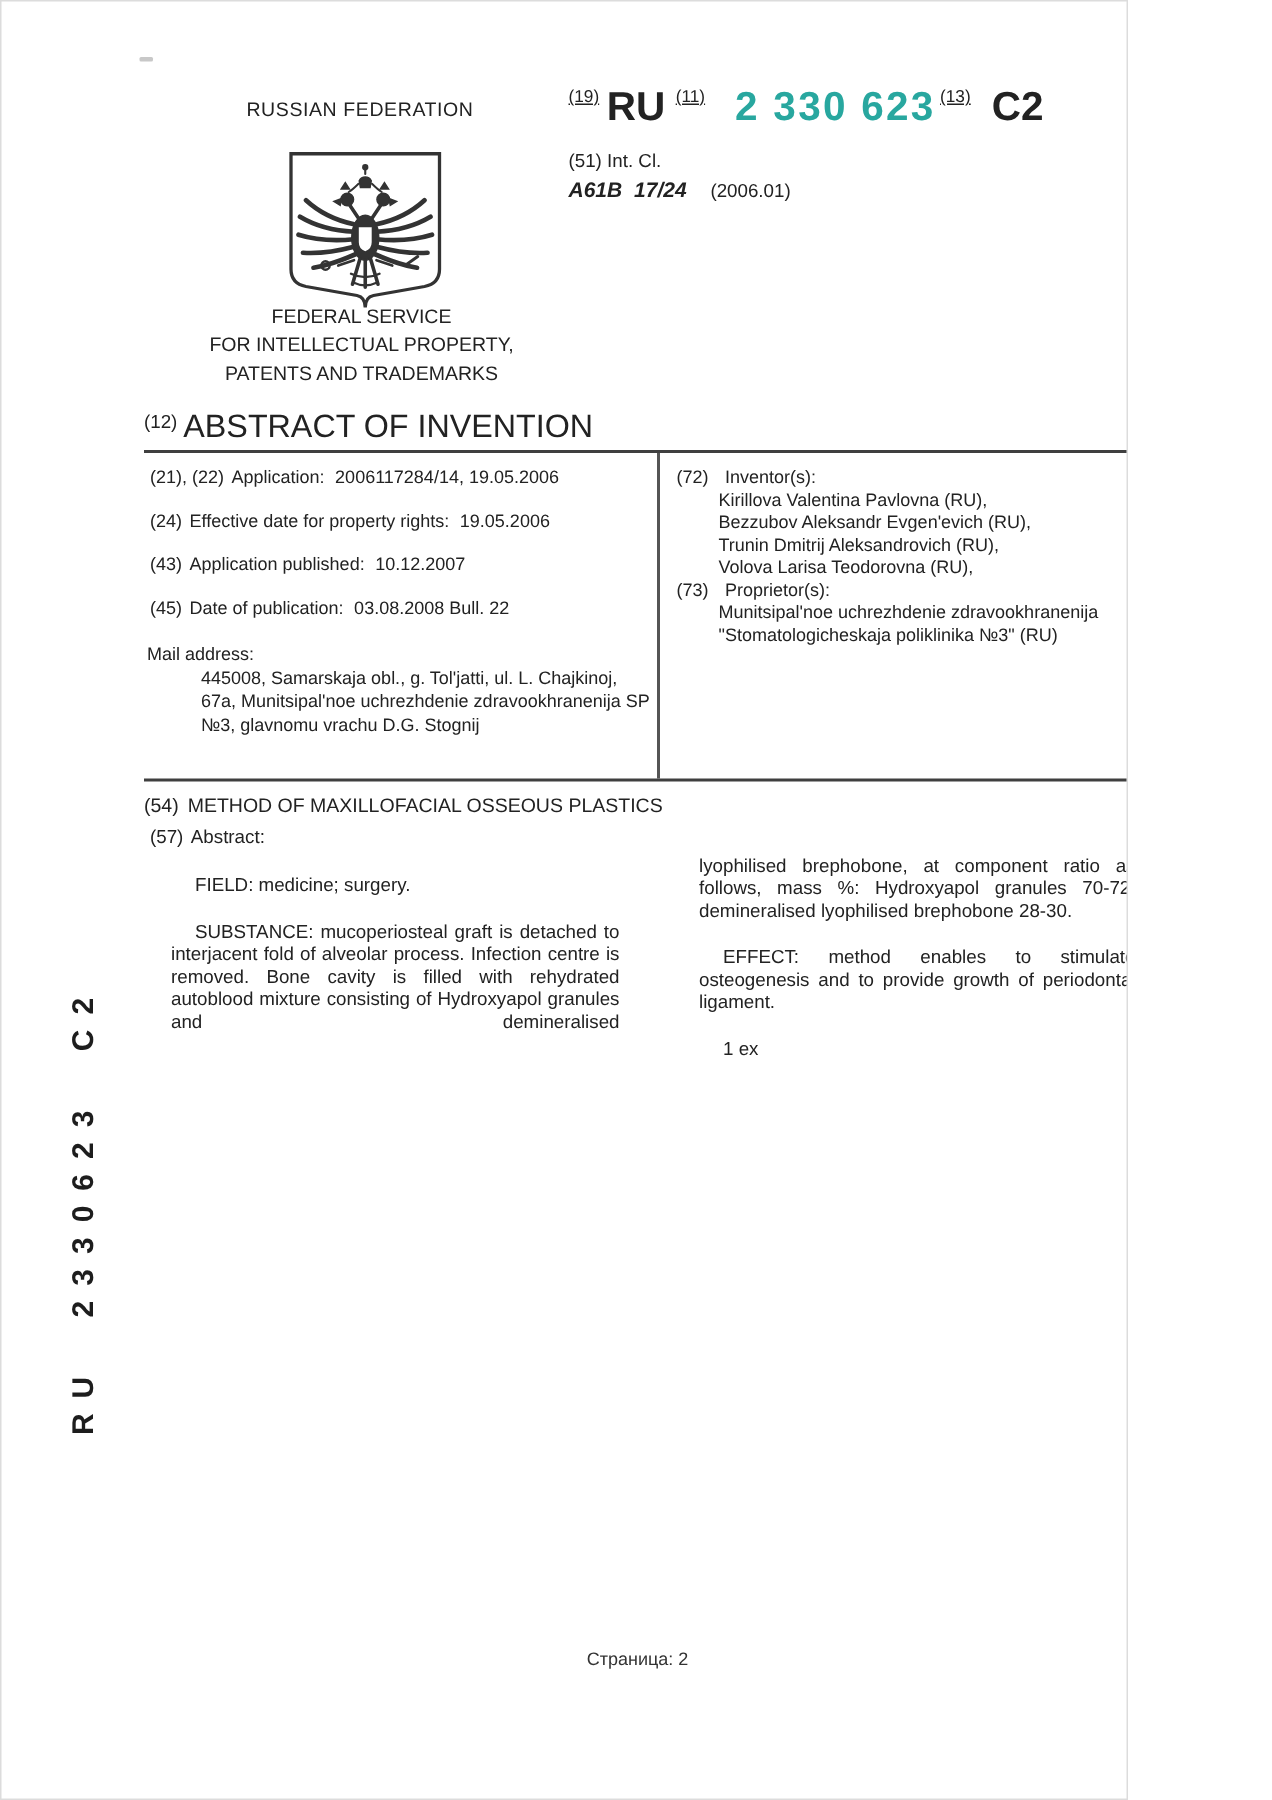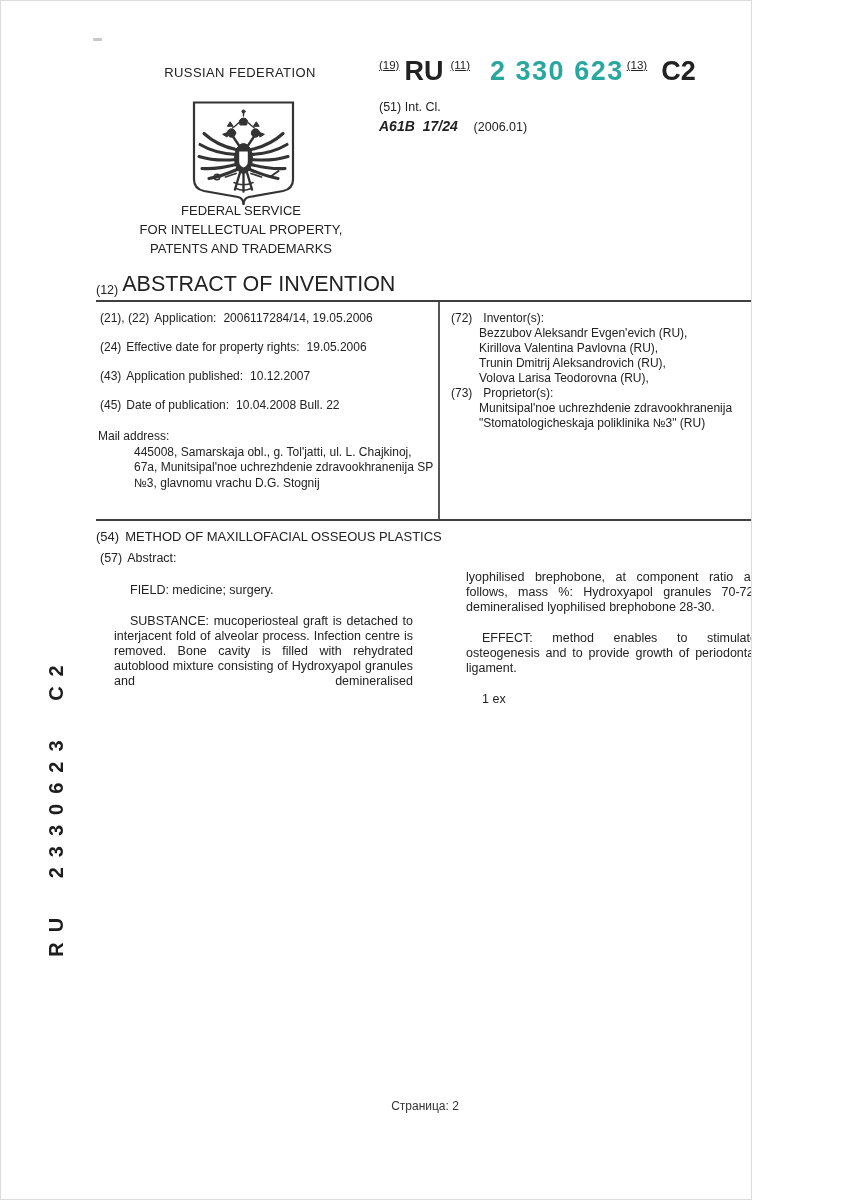--- a/index.html
+++ b/index.html
@@ -20,21 +20,21 @@
   .pubrow .big{font-size:27px;font-weight:bold;line-height:1.1;}
   .s-m5{margin-right:5px;} .s-m7{margin-right:7px;} .s-m20{margin-right:20px;}
   .s-m3{margin-right:3px;} .s-m14{margin-right:14px;}
   .pubnum{letter-spacing:1.5px;}
 
   .ipc51{left:378px;top:99px;font-size:12.5px;}
   .ipcclass{left:378px;top:117px;font-size:14px;}
   .ipcclass .cls{font-style:italic;font-weight:bold;word-spacing:4px;}
   .ipcclass .ver{font-size:12.5px;margin-left:12px;font-weight:normal;font-style:normal;}
 
-  .sec12{left:95px;top:271px;display:flex;align-items:flex-end;}
+  .sec12{left:95px;top:271px;display:flex;align-items:flex-start;}
   .sec12 .sup{font-size:12.5px;padding-top:2px;margin-right:4px;}
   .sec12 .t{font-size:21.5px;line-height:1.15;}
 
   .hr{background:#3f3f3f;height:2px;left:95px;width:681px;}
   .hr1{top:299px;} .hr2{top:518px;}
   .vdiv{left:437px;top:301px;width:2px;height:217px;background:#555;}
 
   
   .fields{left:99px;top:310px;width:330px;font-size:12px;line-height:15px;}
   .frow{margin-bottom:14px;}
@@ -147,36 +147,36 @@
     <div class="frow">
       <span class="code">(21), (22)</span><span class="lbl">Application:</span><span class="val">2006117284/14, 19.05.2006</span>
     </div>
     <div class="frow">
       <span class="code">(24)</span><span class="lbl">Effective date for property rights:</span><span class="val">19.05.2006</span>
     </div>
     <div class="frow">
       <span class="code">(43)</span><span class="lbl">Application published:</span><span class="val">10.12.2007</span>
     </div>
     <div class="frow">
-      <span class="code">(45)</span><span class="lbl">Date of publication:</span><span class="val">10.04.2008 Bull. 22</span>
+      <span class="code">(45)</span><span class="lbl">Date of publication:</span><span class="val">03.08.2008 Bull. 22</span>
     </div>
   </div>
 
   <div class="abs mail">
     <div>Mail address:</div>
     <div class="addr">445008, Samarskaja obl., g. Tol'jatti, ul. L. Chajkinoj, 67a, Munitsipal'noe uchrezhdenie zdravookhranenija SP №3, glavnomu vrachu D.G. Stognij</div>
   </div>
 
   <div class="abs rcol">
     <div>
       <span class="code">(72)</span><span>Inventor(s):</span>
     </div>
     <div class="names">
+      <div>Kirillova Valentina Pavlovna (RU),</div>
       <div>Bezzubov Aleksandr Evgen'evich (RU),</div>
-      <div>Kirillova Valentina Pavlovna (RU),</div>
       <div>Trunin Dmitrij Aleksandrovich (RU),</div>
       <div>Volova Larisa Teodorovna (RU),</div>
     </div>
     <div class="block73">
       <span class="code">(73)</span><span>Proprietor(s):</span>
     </div>
     <div class="plines">
       <div>Munitsipal'noe uchrezhdenie zdravookhranenija</div>
       <div>"Stomatologicheskaja poliklinika №3" (RU)</div>
     </div>

